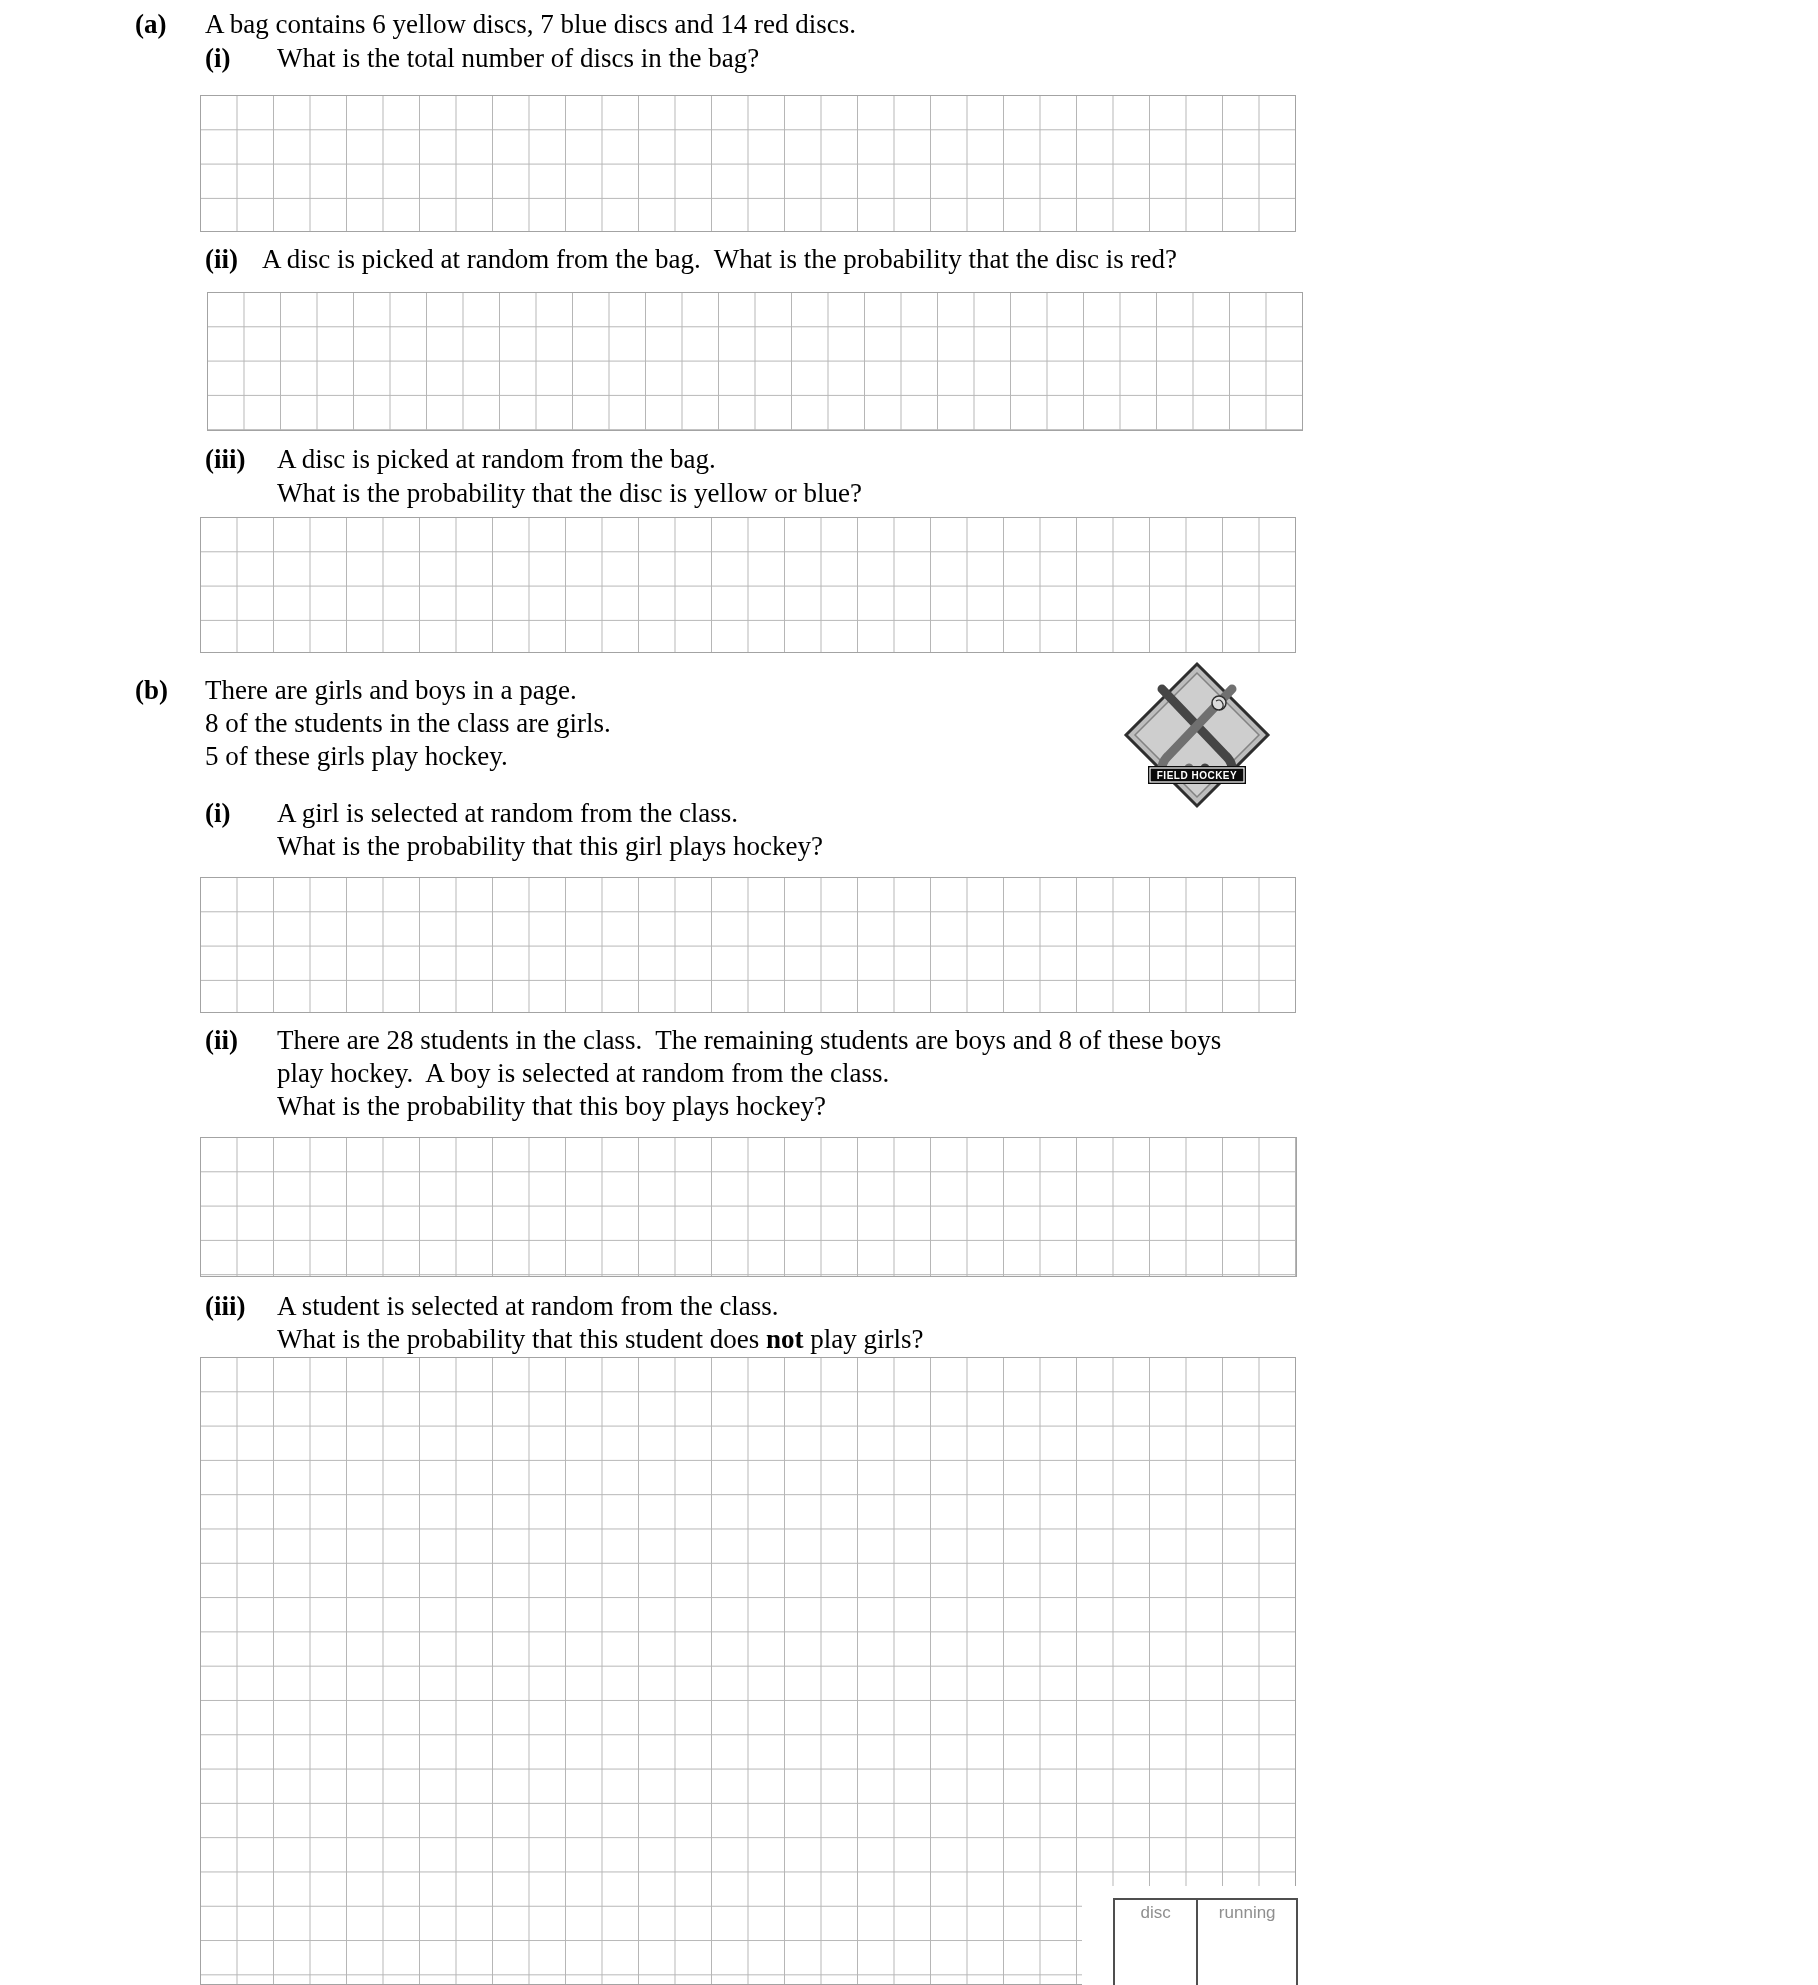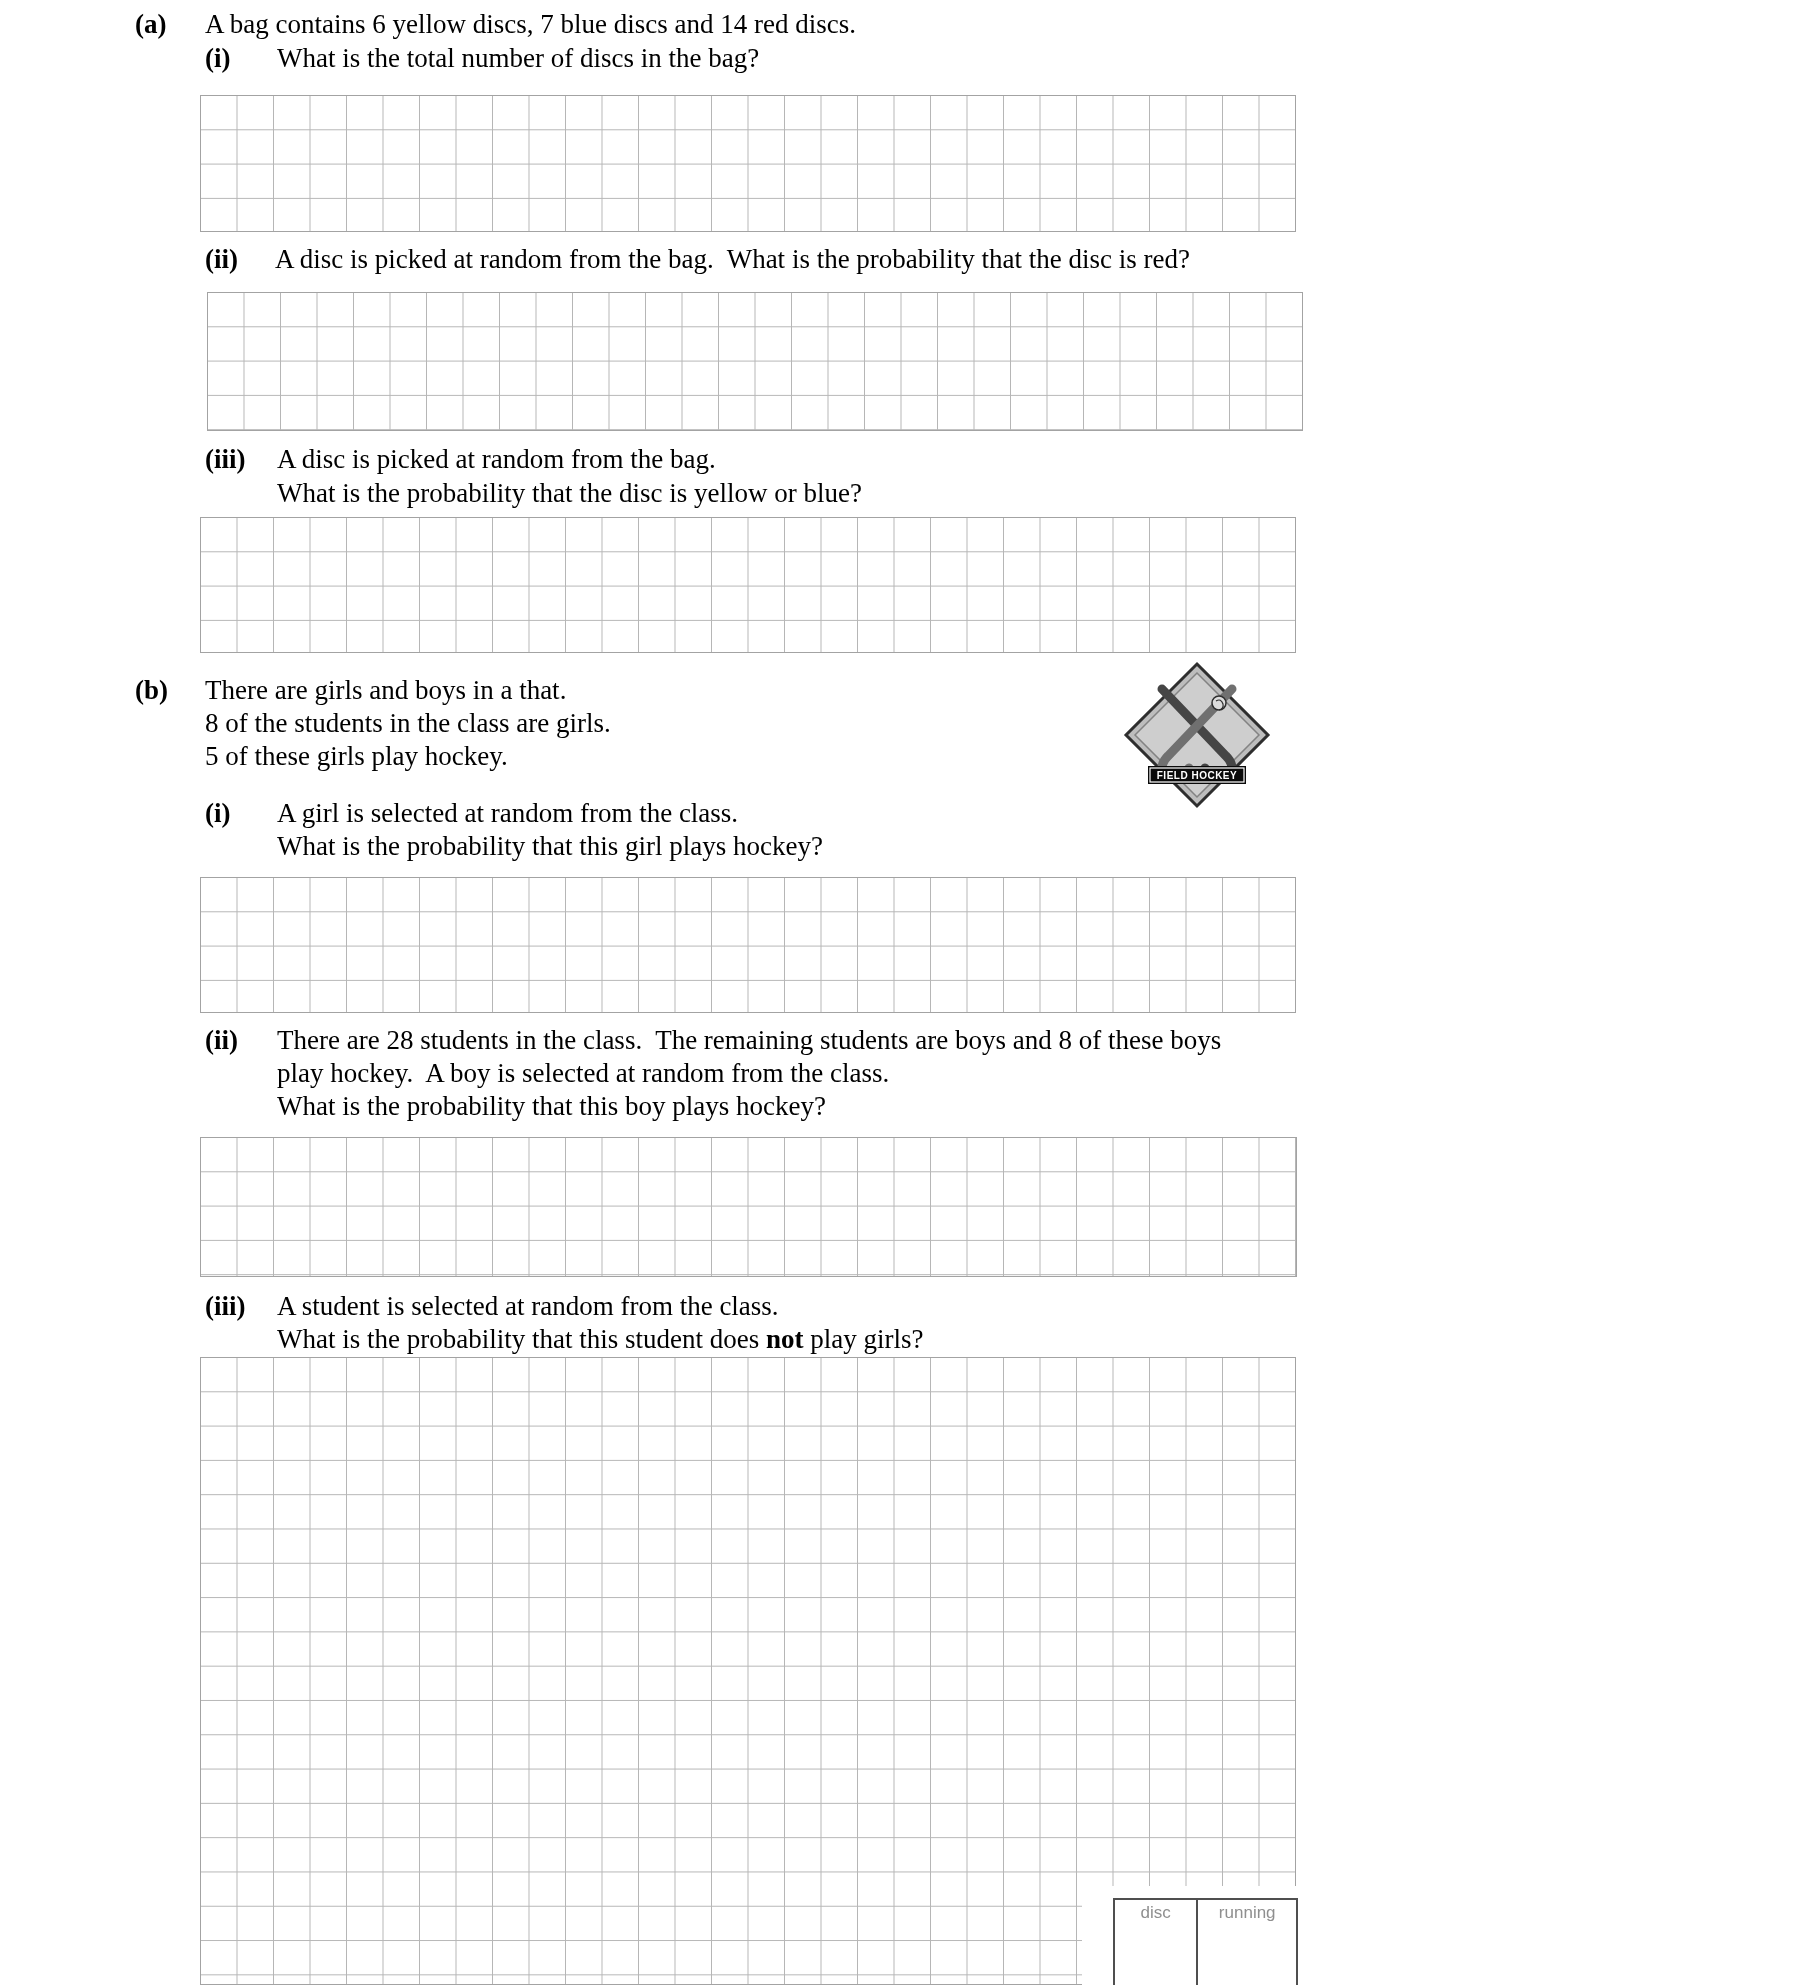--- a/index.html
+++ b/index.html
@@ -56,32 +56,32 @@
 
   <div class="t b" style="left:135px;top:8px">(a)</div>
   <div class="t" style="left:205px;top:8px">A bag contains 6 yellow discs, 7 blue discs and 14 red discs.</div>
 
   <div class="t b" style="left:205px;top:42px">(i)</div>
   <div class="t" style="left:277px;top:42px">What is the total number of discs in the bag?</div>
 
   <div class="grid" style="left:200px;top:95px;width:1096px;height:137px"></div>
 
   <div class="t b" style="left:205px;top:243px">(ii)</div>
-  <div class="t" style="left:275px;top:243px">A disc is picked at random from the bag.  What is the probability that the disc is red?</div>
+  <div class="t" style="left:262px;top:243px">A disc is picked at random from the bag.  What is the probability that the disc is red?</div>
 
   <div class="grid" style="left:207px;top:292px;width:1096px;height:139px"></div>
 
   <div class="t b" style="left:205px;top:443px">(iii)</div>
   <div class="t" style="left:277px;top:443px">A disc is picked at random from the bag.</div>
   <div class="t" style="left:277px;top:477px">What is the probability that the disc is yellow or blue?</div>
 
   <div class="grid" style="left:200px;top:517px;width:1096px;height:136px"></div>
 
   <div class="t b" style="left:135px;top:674px">(b)</div>
-  <div class="t" style="left:205px;top:674px">There are girls and boys in a that.</div>
+  <div class="t" style="left:205px;top:674px">There are girls and boys in a page.</div>
   <div class="t" style="left:205px;top:707px">8 of the students in the class are girls.</div>
   <div class="t" style="left:205px;top:740px">5 of these girls play hockey.</div>
 
   <div class="logo" style="left:1122px;top:660px">
     <svg width="150" height="150" viewBox="0 0 150 150">
       <polygon points="75,4 146,75 75,146 4,75" fill="#bdbdbd" stroke="#2e2e2e" stroke-width="3"></polygon>
       <polygon points="75,13 137,75 75,137 13,75" fill="#cecece" stroke="#838383" stroke-width="1.5"></polygon>
       <path d="M40,29 L104,96 C113,105 112,117 101,119 C92,121 85,114 83,108" fill="none" stroke="#454545" stroke-width="9" stroke-linecap="round"></path>
       <path d="M110,29 L46,96 C37,105 38,117 49,119 C58,121 65,114 67,108" fill="none" stroke="#707070" stroke-width="9" stroke-linecap="round"></path>
       <circle cx="97" cy="43" r="7" fill="#dcdcdc" stroke="#2e2e2e" stroke-width="1.5"></circle>

